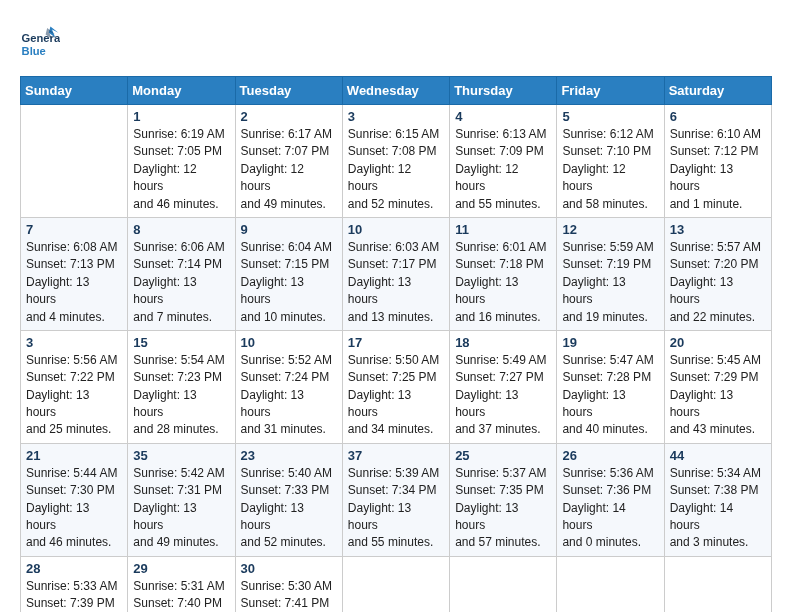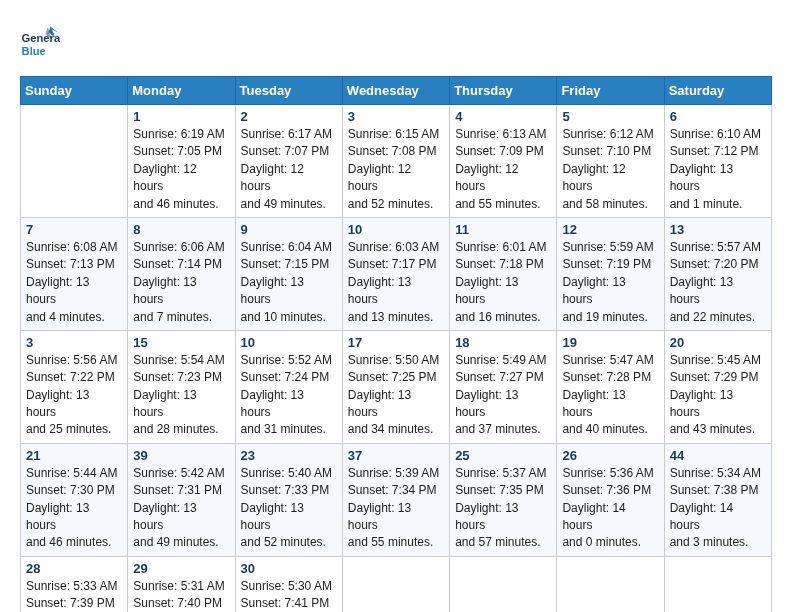--- a/index.html
+++ b/index.html
@@ -191,21 +191,21 @@
           <span class="day-num">20</span>
           <div class="day-info">Sunrise: 5:45 AM<br>Sunset: 7:29 PM<br>Daylight: 13 hours<br>and 43 minutes.</div>
         </td>
       </tr>
       <tr>
         <td>
           <span class="day-num">21</span>
           <div class="day-info">Sunrise: 5:44 AM<br>Sunset: 7:30 PM<br>Daylight: 13 hours<br>and 46 minutes.</div>
         </td>
         <td>
-          <span class="day-num">39</span>
+          <span class="day-num">35</span>
           <div class="day-info">Sunrise: 5:42 AM<br>Sunset: 7:31 PM<br>Daylight: 13 hours<br>and 49 minutes.</div>
         </td>
         <td>
           <span class="day-num">23</span>
           <div class="day-info">Sunrise: 5:40 AM<br>Sunset: 7:33 PM<br>Daylight: 13 hours<br>and 52 minutes.</div>
         </td>
         <td>
           <span class="day-num">37</span>
           <div class="day-info">Sunrise: 5:39 AM<br>Sunset: 7:34 PM<br>Daylight: 13 hours<br>and 55 minutes.</div>
         </td>

